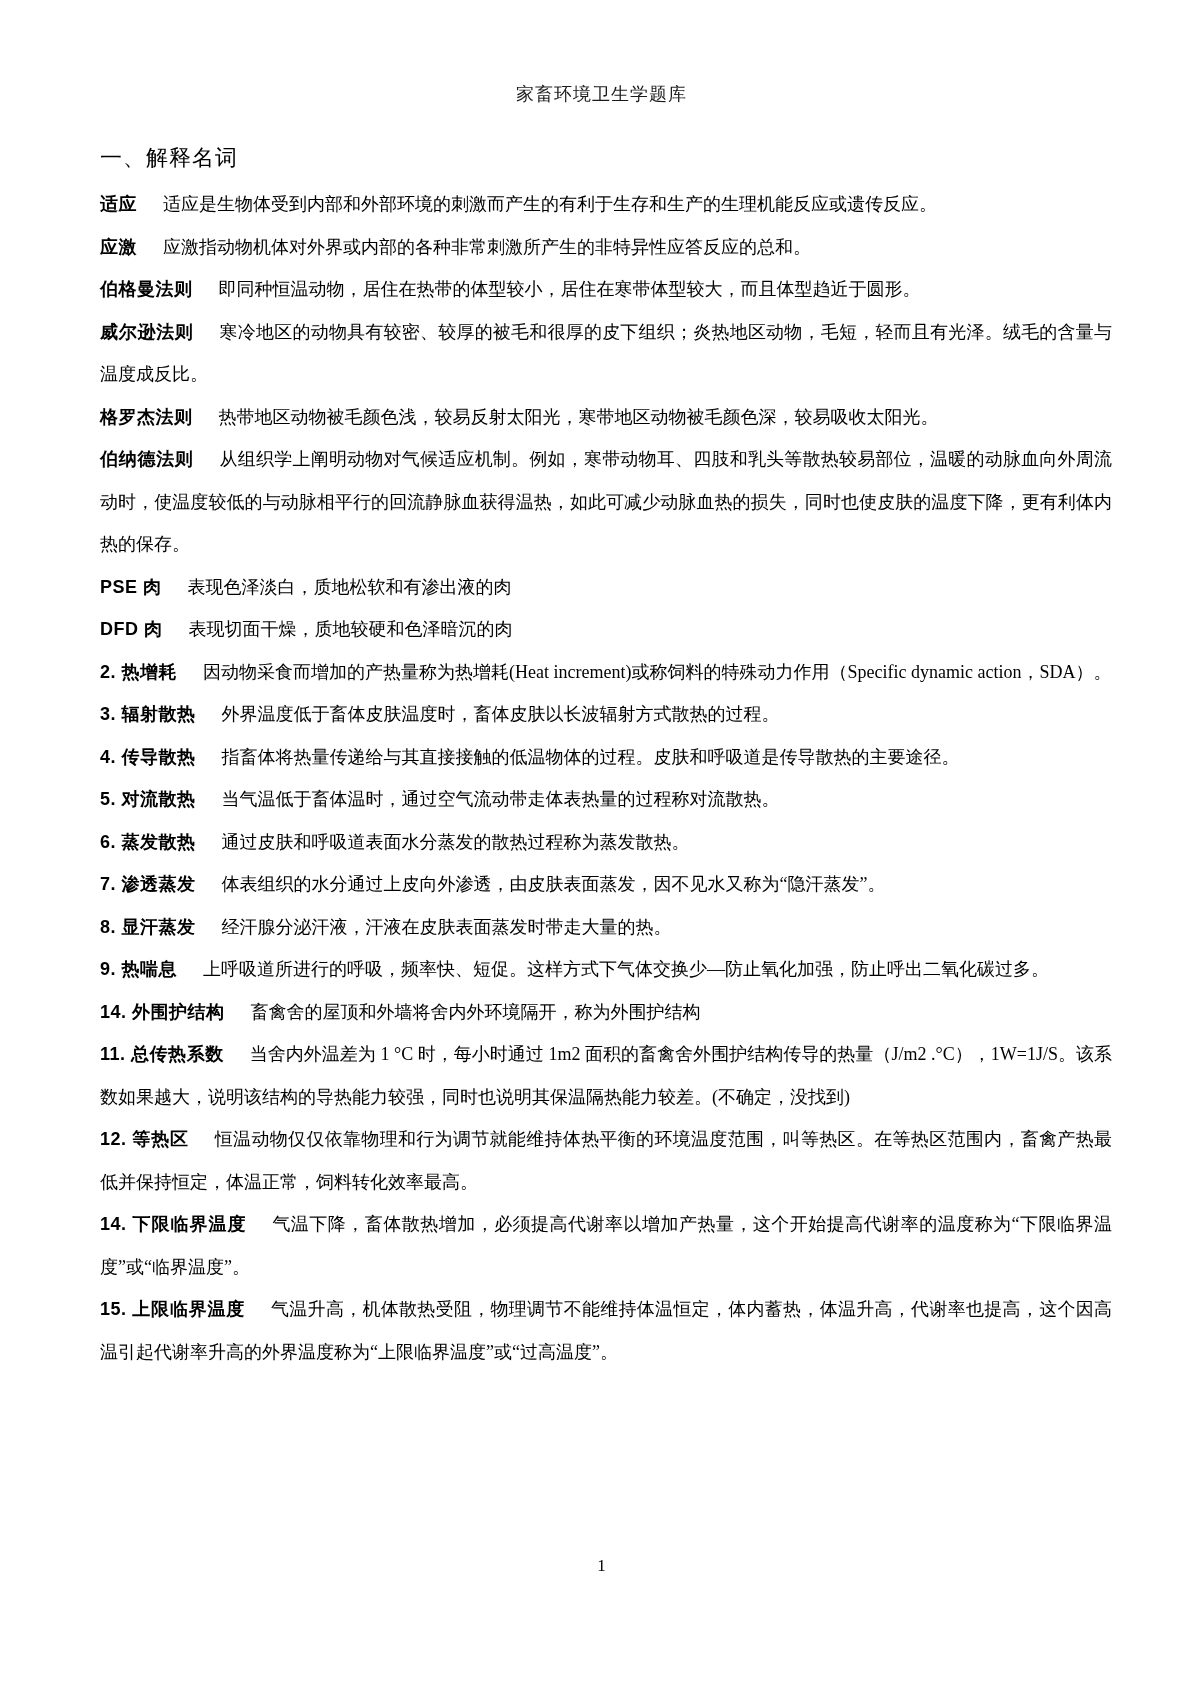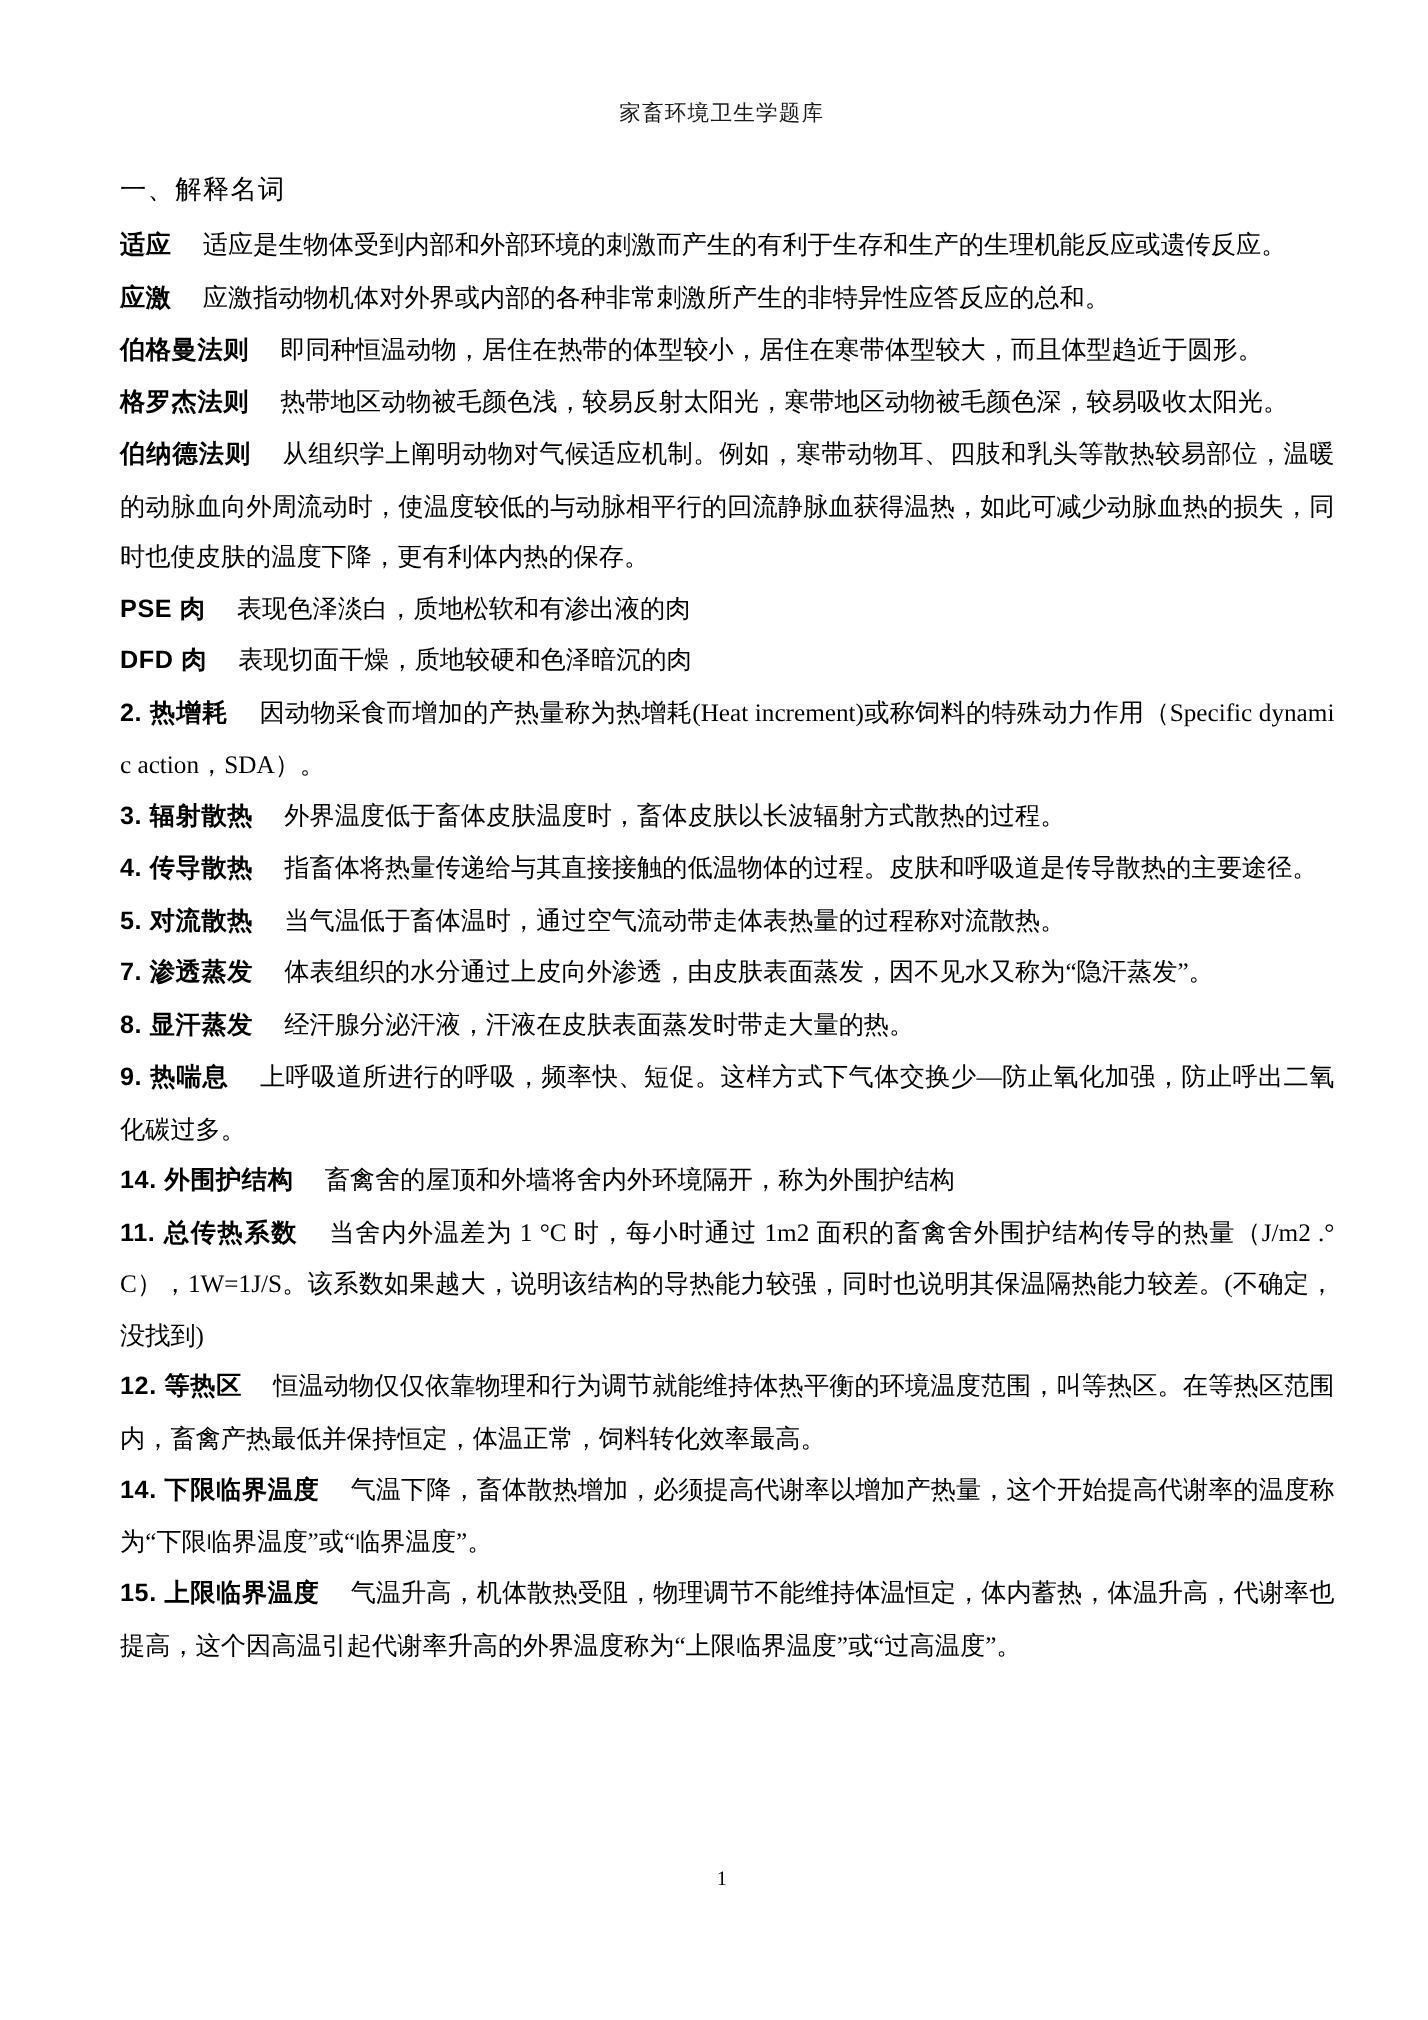--- a/index.html
+++ b/index.html
@@ -35,21 +35,21 @@
   }
   .section-heading {
     margin: 0 0 10px 0;
     font-size: 22px;
     font-weight: normal;
     font-family: "Liberation Sans", "DejaVu Sans", sans-serif;
     letter-spacing: 1px;
   }
   .entry {
     margin: 0;
-    font-size: 21px;
+    font-size: 18px;
     line-height: 42.5px;
     text-align: justify;
     text-justify: inter-character;
     word-break: break-all;
   }
   .term {
     font-weight: bold;
     font-family: "Liberation Sans", "DejaVu Sans", sans-serif;
     margin-right: 26px;
     letter-spacing: 0.5px;
@@ -69,28 +69,30 @@
 <div class="page">
   <div class="doc-title">家畜环境卫生学题库</div>
 
   <div class="content">
     <h2 class="section-heading">一、解释名词</h2>
 
     <div id="terms">
         <p class="entry"><span class="term">适应</span><span class="def">适应是生物体受到内部和外部环境的刺激而产生的有利于生存和生产的生理机能反应或遗传反应。</span></p>
         <p class="entry"><span class="term">应激</span><span class="def">应激指动物机体对外界或内部的各种非常刺激所产生的非特异性应答反应的总和。</span></p>
         <p class="entry"><span class="term">伯格曼法则</span><span class="def">即同种恒温动物，居住在热带的体型较小，居住在寒带体型较大，而且体型趋近于圆形。</span></p>
+        <p class="entry"><span class="term">威尔逊法则</span><span class="def">寒冷地区的动物具有较密、较厚的被毛和很厚的皮下组织；炎热地区动物，毛短，轻而且有光泽。绒毛的含量与温度成反比。</span></p>
         <p class="entry"><span class="term">格罗杰法则</span><span class="def">热带地区动物被毛颜色浅，较易反射太阳光，寒带地区动物被毛颜色深，较易吸收太阳光。</span></p>
         <p class="entry"><span class="term">伯纳德法则</span><span class="def">从组织学上阐明动物对气候适应机制。例如，寒带动物耳、四肢和乳头等散热较易部位，温暖的动脉血向外周流动时，使温度较低的与动脉相平行的回流静脉血获得温热，如此可减少动脉血热的损失，同时也使皮肤的温度下降，更有利体内热的保存。</span></p>
         <p class="entry"><span class="term">PSE 肉</span><span class="def">表现色泽淡白，质地松软和有渗出液的肉</span></p>
         <p class="entry"><span class="term">DFD 肉</span><span class="def">表现切面干燥，质地较硬和色泽暗沉的肉</span></p>
         <p class="entry"><span class="term">2. 热增耗</span><span class="def">因动物采食而增加的产热量称为热增耗(Heat increment)或称饲料的特殊动力作用（Specific dynamic action，SDA）。</span></p>
         <p class="entry"><span class="term">3. 辐射散热</span><span class="def">外界温度低于畜体皮肤温度时，畜体皮肤以长波辐射方式散热的过程。</span></p>
         <p class="entry"><span class="term">4. 传导散热</span><span class="def">指畜体将热量传递给与其直接接触的低温物体的过程。皮肤和呼吸道是传导散热的主要途径。</span></p>
         <p class="entry"><span class="term">5. 对流散热</span><span class="def">当气温低于畜体温时，通过空气流动带走体表热量的过程称对流散热。</span></p>
+        <p class="entry"><span class="term">6. 蒸发散热</span><span class="def">通过皮肤和呼吸道表面水分蒸发的散热过程称为蒸发散热。</span></p>
         <p class="entry"><span class="term">7. 渗透蒸发</span><span class="def">体表组织的水分通过上皮向外渗透，由皮肤表面蒸发，因不见水又称为“隐汗蒸发”。</span></p>
         <p class="entry"><span class="term">8. 显汗蒸发</span><span class="def">经汗腺分泌汗液，汗液在皮肤表面蒸发时带走大量的热。</span></p>
         <p class="entry"><span class="term">9. 热喘息</span><span class="def">上呼吸道所进行的呼吸，频率快、短促。这样方式下气体交换少—防止氧化加强，防止呼出二氧化碳过多。</span></p>
         <p class="entry"><span class="term">14. 外围护结构</span><span class="def">畜禽舍的屋顶和外墙将舍内外环境隔开，称为外围护结构</span></p>
         <p class="entry"><span class="term">11. 总传热系数</span><span class="def">当舍内外温差为 1 °C 时，每小时通过 1m2 面积的畜禽舍外围护结构传导的热量（J/m2 .°C），1W=1J/S。该系数如果越大，说明该结构的导热能力较强，同时也说明其保温隔热能力较差。(不确定，没找到)</span></p>
         <p class="entry"><span class="term">12. 等热区</span><span class="def">恒温动物仅仅依靠物理和行为调节就能维持体热平衡的环境温度范围，叫等热区。在等热区范围内，畜禽产热最低并保持恒定，体温正常，饲料转化效率最高。</span></p>
         <p class="entry"><span class="term">14. 下限临界温度</span><span class="def">气温下降，畜体散热增加，必须提高代谢率以增加产热量，这个开始提高代谢率的温度称为“下限临界温度”或“临界温度”。</span></p>
         <p class="entry"><span class="term">15. 上限临界温度</span><span class="def">气温升高，机体散热受阻，物理调节不能维持体温恒定，体内蓄热，体温升高，代谢率也提高，这个因高温引起代谢率升高的外界温度称为“上限临界温度”或“过高温度”。</span></p>
       </div>
   </div>

